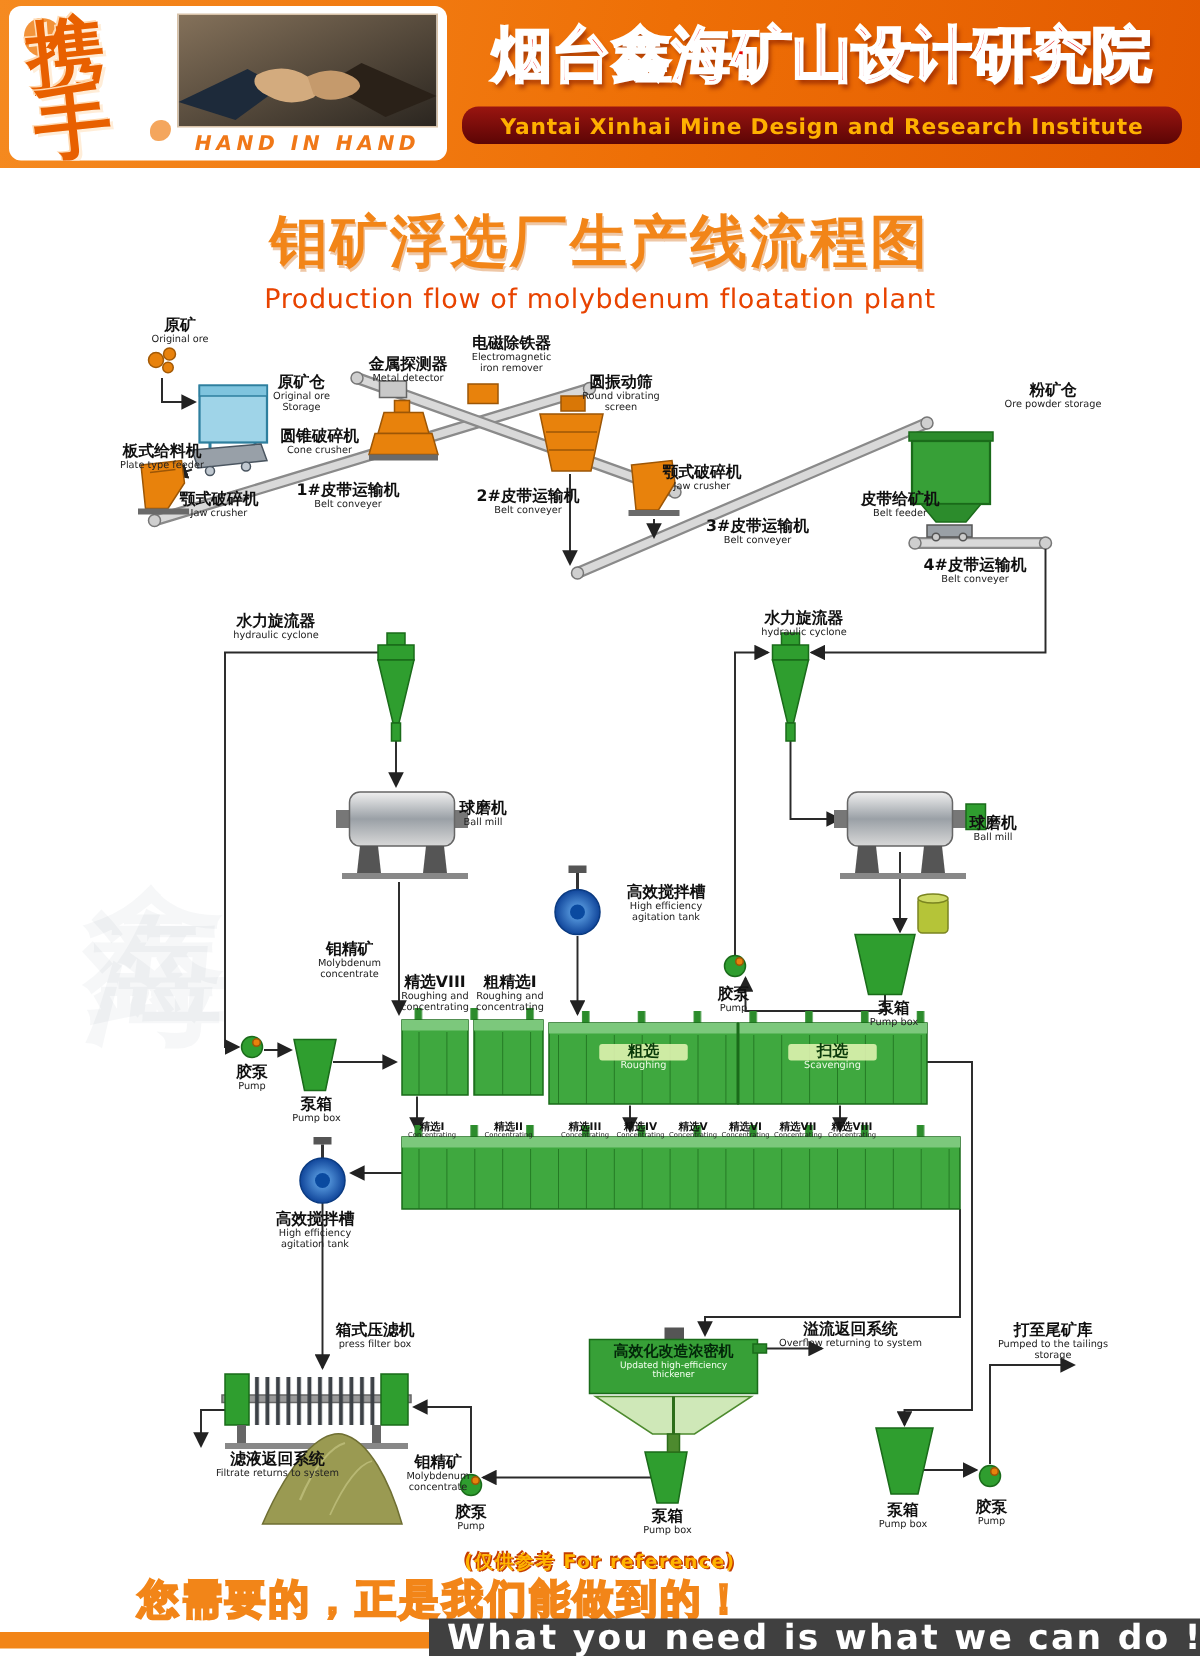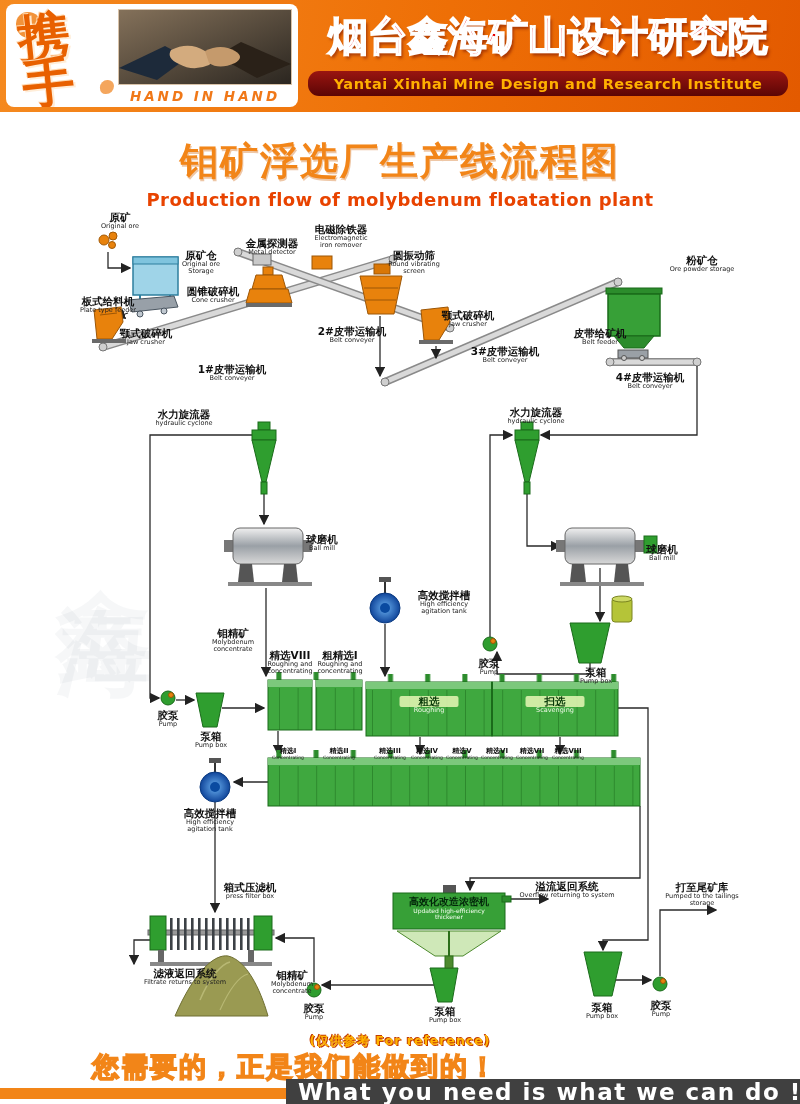--- a/index.html
+++ b/index.html
@@ -16,21 +16,21 @@
   .photo { position:absolute; left:112px; top:5px; width:174px; height:76px; border:1px solid #d8c2a8; }
   .hand-in-hand { position:absolute; left:112px; top:84px; width:174px; text-align:center; color:#f07818; font-weight:bold; font-style:italic; font-size:13.5px; letter-spacing:3px; white-space:nowrap; }
   .inst { position:absolute; left:302px; top:9px; width:492px; text-align:center; }
   .inst-zh { font-size:40px; font-weight:bold; color:#e80000; -webkit-text-stroke:1.5px #ffffff; text-shadow:2px 3px 3px rgba(100,0,0,.5); white-space:nowrap; }
   .inst-en-bar { margin:7px auto 0; background:linear-gradient(#9a1510,#5c0505); border-radius:11px; padding:3px 4px; width:480px; }
   .inst-en { color:#ffb000; font-weight:bold; font-size:14.5px; letter-spacing:.5px; white-space:nowrap; }
 
   
   .titles { text-align:center; }
   .title-zh { margin-top:24px; font-size:38px; font-weight:bold; color:#f28518; letter-spacing:2px; text-shadow:1px 2px 0 rgba(205,95,0,.35); }
-  .title-en { margin-top:2px; font-size:18px; font-weight:bold; color:#e84300; letter-spacing:.4px; }
+  .title-en { margin-top:2px; font-size:18px; font-weight:normal; color:#e84300; letter-spacing:.4px; }
 
   
   .diagram { position:relative; width:800px; height:843px; }
   .diagram svg.flow { position:absolute; left:0; top:0; }
   .watermark { position:absolute; left:40px; top:300px; font-size:96px; font-weight:bold; color:rgba(130,145,160,.07); writing-mode:vertical-rl; letter-spacing:18px; pointer-events:none; }
   #label-layer { position:absolute; left:0; top:0; width:100%; height:100%; }
   .dlabel { position:absolute; transform:translateX(-50%); text-align:center; line-height:1.08; }
   .dlabel .zh { font-size:10.5px; font-weight:bold; color:#101010; white-space:nowrap; }
   .dlabel .en { font-size:6.5px; color:#222; white-space:pre-line; }
   .dlabel.tiny .zh { font-size:7px; }
@@ -386,21 +386,21 @@
 screen</div>
         </div>
         <div class="dlabel" style="left: 468px; top: 100px;">
           <div class="zh">颚式破碎机</div>
           <div class="en">Jaw crusher</div>
         </div>
         <div class="dlabel" style="left: 702px; top: 45px;">
           <div class="zh">粉矿仓</div>
           <div class="en">Ore powder storage</div>
         </div>
-        <div class="dlabel" style="left: 232px; top: 112px; margin-top: 42px;">
+        <div class="dlabel" style="left: 232px; top: 112px;">
           <div class="zh">1#皮带运输机</div>
           <div class="en">Belt conveyer</div>
         </div>
         <div class="dlabel" style="left: 352px; top: 116px;">
           <div class="zh">2#皮带运输机</div>
           <div class="en">Belt conveyer</div>
         </div>
         <div class="dlabel" style="left: 505px; top: 136px;">
           <div class="zh">3#皮带运输机</div>
           <div class="en">Belt conveyer</div>

